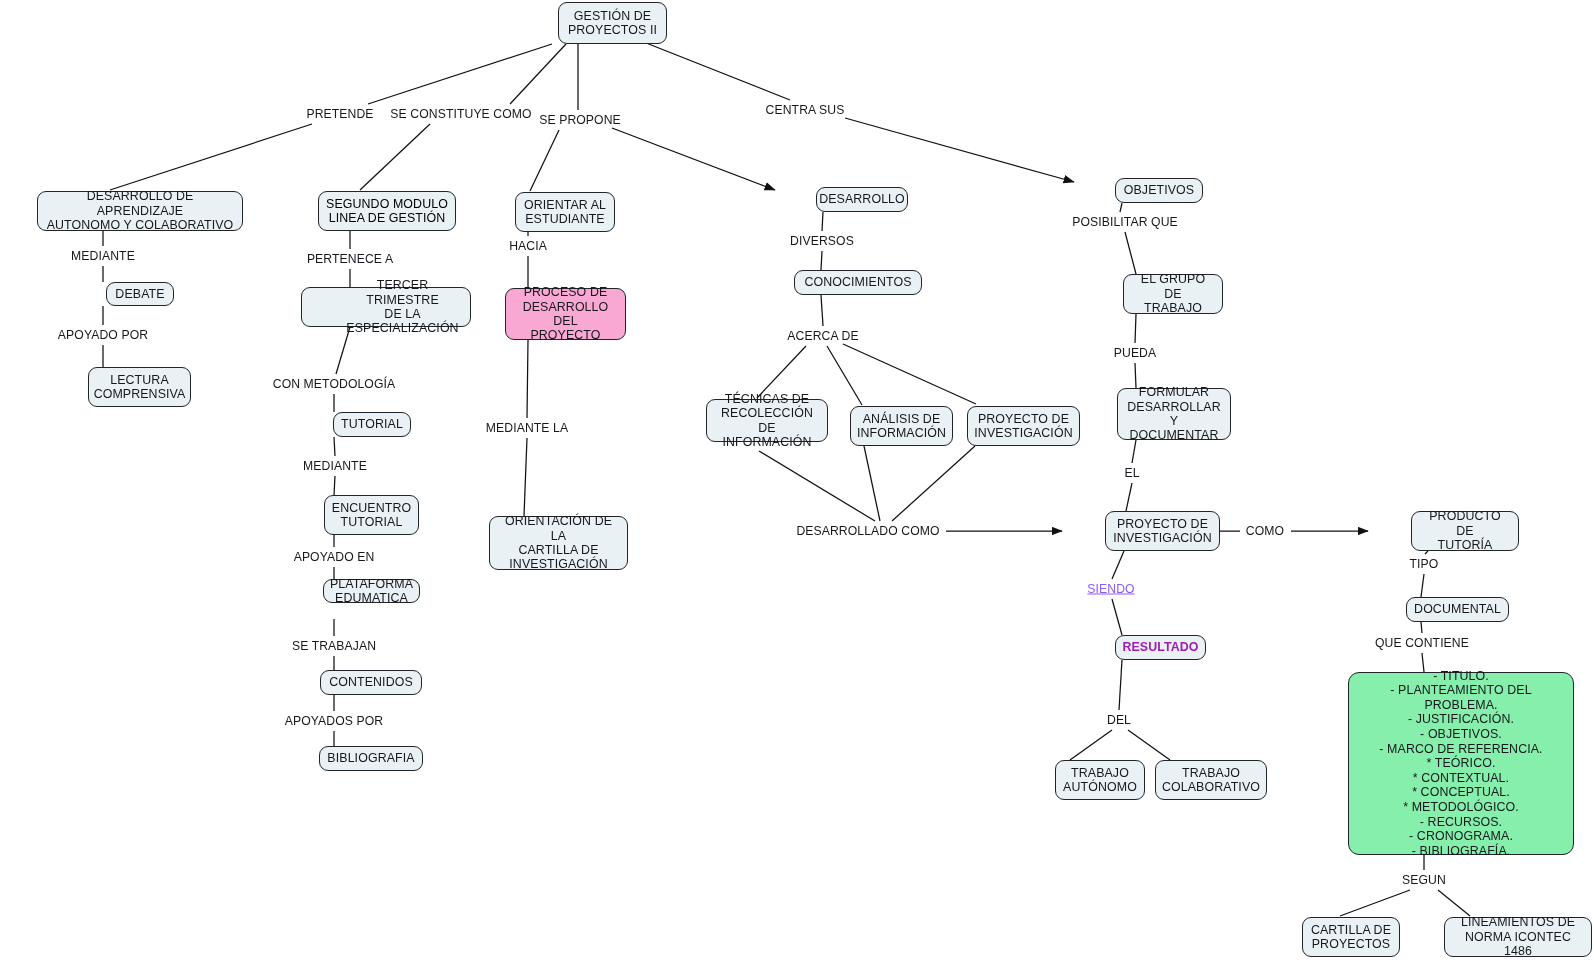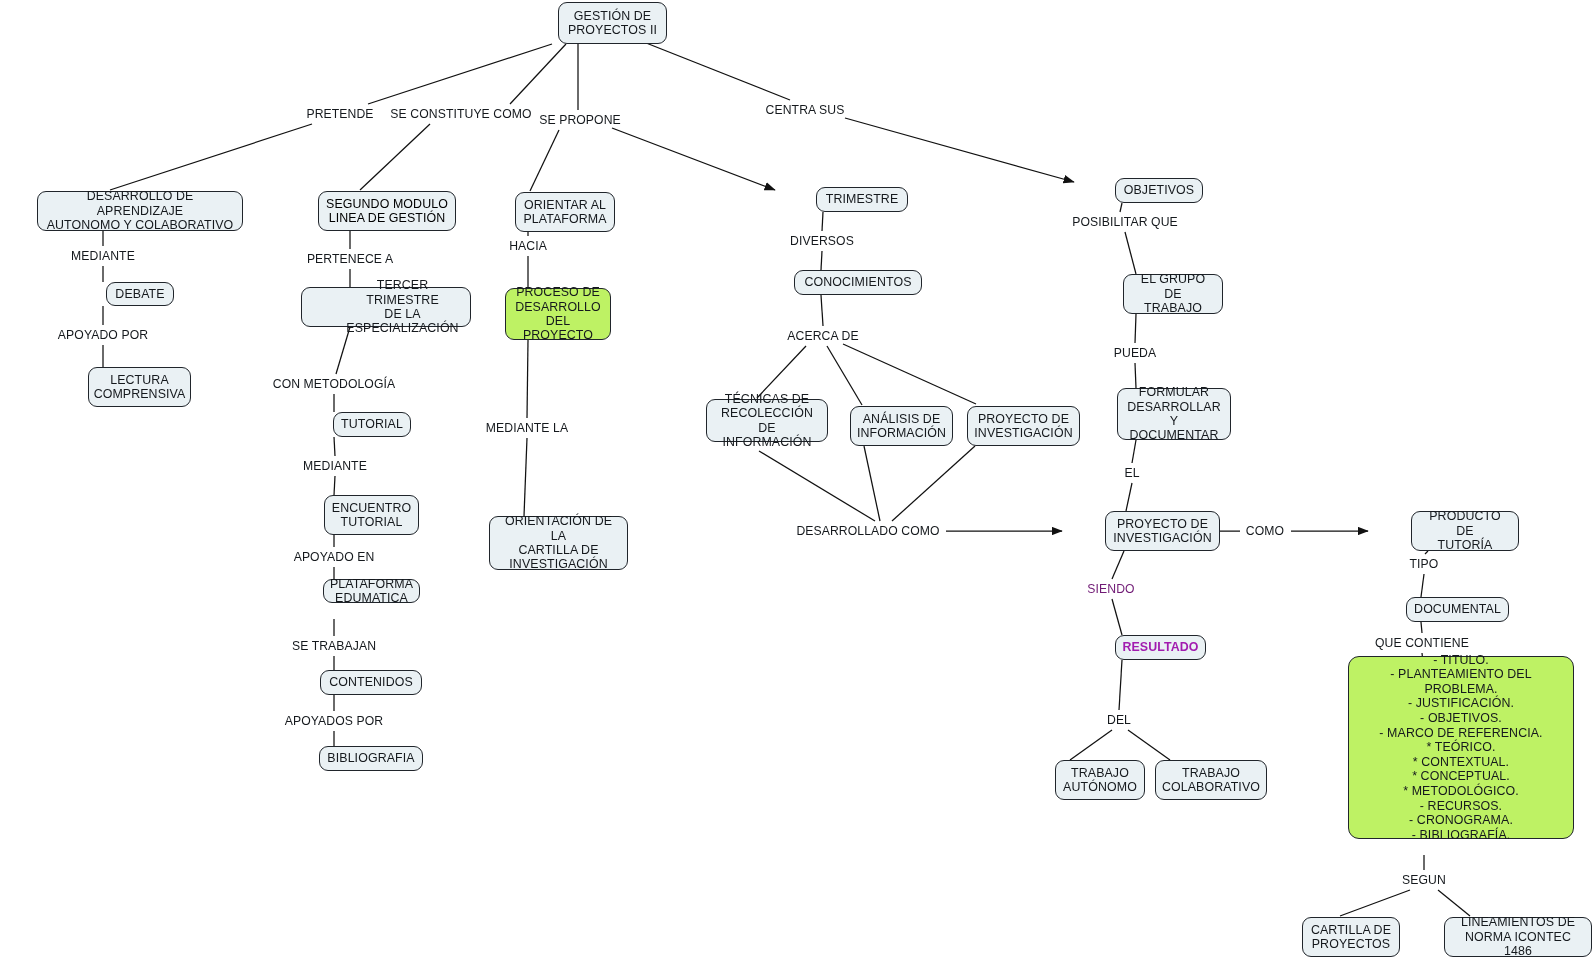--- a/index.html
+++ b/index.html
@@ -126,28 +126,28 @@
       <div class="node" style="left: 264px; top: 287px; width: 170px; height: 40px; background: rgb(234, 241, 244); border-color: rgb(32, 37, 43); color: rgb(21, 25, 29); padding-left: 40px;">TERCER TRIMESTRE
 DE LA ESPECIALIZACIÓN</div>
       <div class="node" style="left: 296px; top: 412px; width: 78px; height: 25px; background: rgb(234, 241, 244); border-color: rgb(32, 37, 43); color: rgb(21, 25, 29);">TUTORIAL</div>
       <div class="node" style="left: 287px; top: 495px; width: 95px; height: 40px; background: rgb(234, 241, 244); border-color: rgb(32, 37, 43); color: rgb(21, 25, 29);">ENCUENTRO
 TUTORIAL</div>
       <div class="node" style="left: 286px; top: 579px; width: 97px; height: 24px; background: rgb(234, 241, 244); border-color: rgb(32, 37, 43); color: rgb(21, 25, 29);">PLATAFORMA
 EDUMATICA</div>
       <div class="node" style="left: 283px; top: 670px; width: 102px; height: 25px; background: rgb(234, 241, 244); border-color: rgb(32, 37, 43); color: rgb(21, 25, 29);">CONTENIDOS</div>
       <div class="node" style="left: 282px; top: 746px; width: 104px; height: 25px; background: rgb(234, 241, 244); border-color: rgb(32, 37, 43); color: rgb(21, 25, 29);">BIBLIOGRAFIA</div>
       <div class="node" style="left: 478px; top: 192px; width: 100px; height: 40px; background: rgb(234, 241, 244); border-color: rgb(32, 37, 43); color: rgb(21, 25, 29);">ORIENTAR AL
-PLATAFORMA</div>
-      <div class="node" style="left: 468px; top: 288px; width: 106px; height: 52px; background: #bef264; border-color: rgb(32, 37, 43); color: rgb(21, 25, 29);">PROCESO DE
+ESTUDIANTE</div>
+      <div class="node" style="left: 468px; top: 288px; width: 121px; height: 52px; background: #f9a8d4; border-color: rgb(32, 37, 43); color: rgb(21, 25, 29);">PROCESO DE
 DESARROLLO DEL
 PROYECTO</div>
       <div class="node" style="left: 452px; top: 516px; width: 139px; height: 54px; background: rgb(234, 241, 244); border-color: rgb(32, 37, 43); color: rgb(21, 25, 29);">ORIENTACIÓN DE LA
 CARTILLA DE
 INVESTIGACIÓN</div>
-      <div class="node" style="left: 779px; top: 187px; width: 92px; height: 25px; background: rgb(234, 241, 244); border-color: rgb(32, 37, 43); color: rgb(21, 25, 29);">TRIMESTRE</div>
+      <div class="node" style="left: 779px; top: 187px; width: 92px; height: 25px; background: rgb(234, 241, 244); border-color: rgb(32, 37, 43); color: rgb(21, 25, 29);">DESARROLLO</div>
       <div class="node" style="left: 757px; top: 270px; width: 128px; height: 25px; background: rgb(234, 241, 244); border-color: rgb(32, 37, 43); color: rgb(21, 25, 29);">CONOCIMIENTOS</div>
       <div class="node" style="left: 669px; top: 399px; width: 122px; height: 43px; background: rgb(234, 241, 244); border-color: rgb(32, 37, 43); color: rgb(21, 25, 29);">TÉCNICAS DE
 RECOLECCIÓN DE
 INFORMACIÓN</div>
       <div class="node" style="left: 813px; top: 406px; width: 103px; height: 40px; background: rgb(234, 241, 244); border-color: rgb(32, 37, 43); color: rgb(21, 25, 29);">ANÁLISIS DE
 INFORMACIÓN</div>
       <div class="node" style="left: 930px; top: 406px; width: 113px; height: 40px; background: rgb(234, 241, 244); border-color: rgb(32, 37, 43); color: rgb(21, 25, 29);">PROYECTO DE
 INVESTIGACIÓN</div>
       <div class="node" style="left: 1078px; top: 178px; width: 88px; height: 25px; background: rgb(234, 241, 244); border-color: rgb(32, 37, 43); color: rgb(21, 25, 29);">OBJETIVOS</div>
       <div class="node" style="left: 1086px; top: 274px; width: 100px; height: 40px; background: rgb(234, 241, 244); border-color: rgb(32, 37, 43); color: rgb(21, 25, 29);">EL GRUPO DE
@@ -158,21 +158,21 @@
       <div class="node" style="left: 1068px; top: 511px; width: 115px; height: 40px; background: rgb(234, 241, 244); border-color: rgb(32, 37, 43); color: rgb(21, 25, 29);">PROYECTO DE
 INVESTIGACIÓN</div>
       <div class="node" style="left: 1078px; top: 635px; width: 91px; height: 25px; background: rgb(234, 241, 244); border-color: rgb(32, 37, 43); color: #a21caf; font-weight: bold;">RESULTADO</div>
       <div class="node" style="left: 1018px; top: 760px; width: 90px; height: 40px; background: rgb(234, 241, 244); border-color: rgb(32, 37, 43); color: rgb(21, 25, 29);">TRABAJO
 AUTÓNOMO</div>
       <div class="node" style="left: 1118px; top: 760px; width: 112px; height: 40px; background: rgb(234, 241, 244); border-color: rgb(32, 37, 43); color: rgb(21, 25, 29);">TRABAJO
 COLABORATIVO</div>
       <div class="node" style="left: 1374px; top: 511px; width: 108px; height: 40px; background: rgb(234, 241, 244); border-color: rgb(32, 37, 43); color: rgb(21, 25, 29);">PRODUCTO DE
 TUTORÍA</div>
       <div class="node" style="left: 1369px; top: 597px; width: 103px; height: 25px; background: rgb(234, 241, 244); border-color: rgb(32, 37, 43); color: rgb(21, 25, 29);">DOCUMENTAL</div>
-      <div class="node list" style="left: 1311px; top: 656px; width: 226px; height: 183px; background: #bef264; border-color: rgb(32, 37, 43); color: rgb(21, 25, 29);">- TITULO.
+      <div class="node list" style="left: 1311px; top: 672px; width: 226px; height: 183px; background: #86efac; border-color: rgb(32, 37, 43); color: rgb(21, 25, 29);">- TITULO.
 - PLANTEAMIENTO DEL PROBLEMA.
 - JUSTIFICACIÓN.
 - OBJETIVOS.
 - MARCO DE REFERENCIA.
 * TEÓRICO.
 * CONTEXTUAL.
 * CONCEPTUAL.
 * METODOLÓGICO.
 - RECURSOS.
 - CRONOGRAMA.
@@ -196,20 +196,20 @@
       <div class="elabel" style="left: 334px; top: 646px; color: rgb(21, 25, 29);">SE TRABAJAN</div>
       <div class="elabel" style="left: 334px; top: 721px; color: rgb(21, 25, 29);">APOYADOS POR</div>
       <div class="elabel" style="left: 528px; top: 246px; color: rgb(21, 25, 29);">HACIA</div>
       <div class="elabel" style="left: 527px; top: 428px; color: rgb(21, 25, 29);">MEDIANTE LA</div>
       <div class="elabel" style="left: 822px; top: 241px; color: rgb(21, 25, 29);">DIVERSOS</div>
       <div class="elabel" style="left: 823px; top: 336px; color: rgb(21, 25, 29);">ACERCA DE</div>
       <div class="elabel" style="left: 868px; top: 531px; color: rgb(21, 25, 29);">DESARROLLADO COMO</div>
       <div class="elabel" style="left: 1125px; top: 222px; color: rgb(21, 25, 29);">POSIBILITAR QUE</div>
       <div class="elabel" style="left: 1135px; top: 353px; color: rgb(21, 25, 29);">PUEDA</div>
       <div class="elabel" style="left: 1132px; top: 473px; color: rgb(21, 25, 29);">EL</div>
-      <div class="elabel" style="left: 1111px; top: 589px; color: #701a75;">SIENDO</div>
+      <div class="elabel" style="left: 1111px; top: 589px; color: #8b5cf6; text-decoration: underline;">SIENDO</div>
       <div class="elabel" style="left: 1119px; top: 720px; color: rgb(21, 25, 29);">DEL</div>
       <div class="elabel" style="left: 1265px; top: 531px; color: rgb(21, 25, 29);">COMO</div>
       <div class="elabel" style="left: 1424px; top: 564px; color: rgb(21, 25, 29);">TIPO</div>
       <div class="elabel" style="left: 1422px; top: 643px; color: rgb(21, 25, 29);">QUE CONTIENE</div>
       <div class="elabel" style="left: 1424px; top: 880px; color: rgb(21, 25, 29);">SEGUN</div>
     </div>
 </div>
 
 </body></html>

